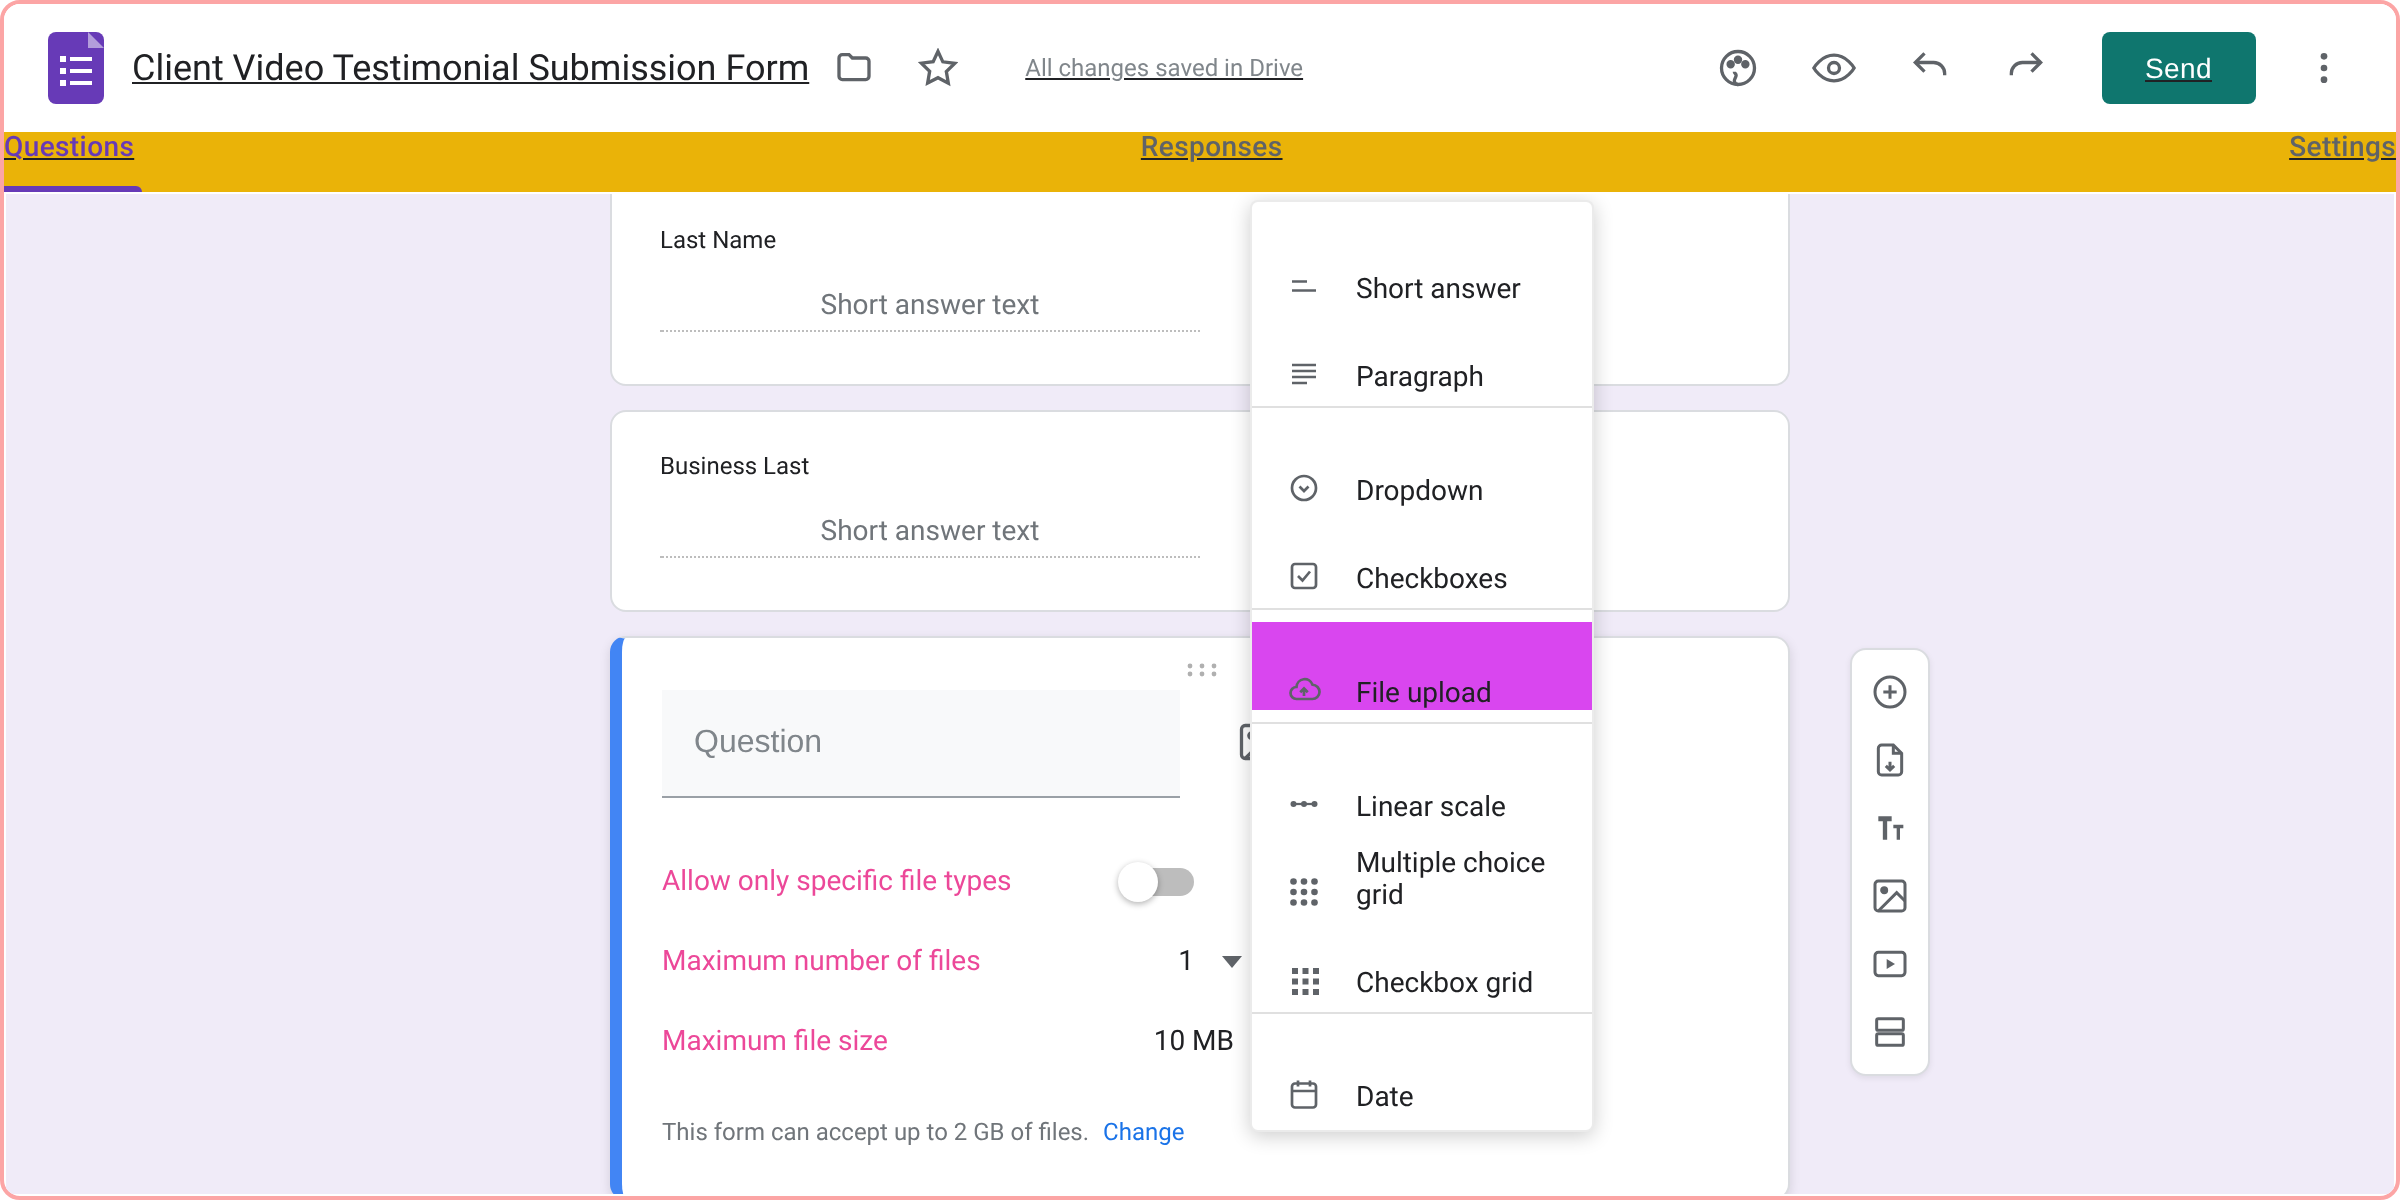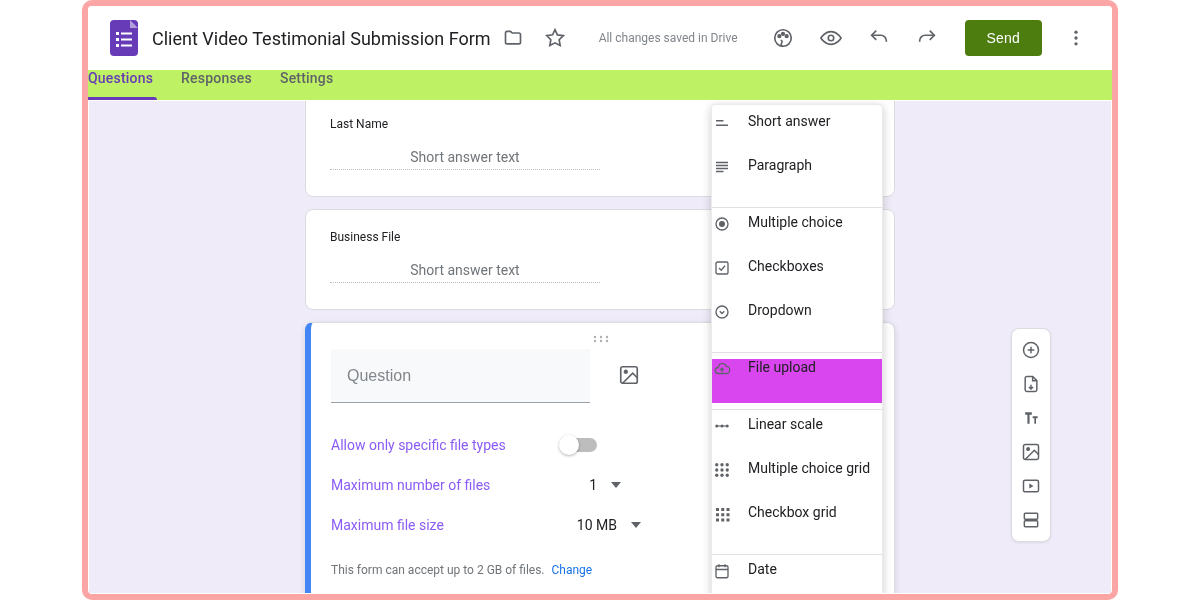--- a/index.html
+++ b/index.html
@@ -1,32 +1,32 @@
 <!DOCTYPE html>
 <html><head>
 <meta charset="utf-8">
 <style>
 * { box-sizing: border-box; margin: 0; padding: 0; }
 body { font-family: 'Roboto', Arial, sans-serif; background: #fff; color: #202124; font-size: 14px; }
-.viewport { width: 1036px; height: 600px; margin: 0 auto; position: relative; background: #fff; border: 6px solid #fca5a5; border-radius: 10px; overflow: hidden; }
+.viewport { width: 1200px; height: 600px; margin: 0 auto; position: relative; background: #fff; border: 2px solid #fca5a5; border-radius: 10px; overflow: hidden; text-decoration: underline; }
 
 
 .header { height: 64px; display: flex; align-items: center; padding: 0 16px; background: #fff; }
 .app-icon { width: 40px; height: 40px; display: flex; align-items: center; justify-content: center; margin-right: 8px; }
 .app-icon svg { width: 28px; height: 36px; }
 .form-title { font-size: 18px; color: #202124; font-weight: 400; letter-spacing: 0; }
 .hdr-icon-btn { width: 40px; height: 40px; border-radius: 50%; display: flex; align-items: center; justify-content: center; cursor: pointer; color: #5f6368; margin-left: 2px; }
 .save-status { font-size: 12px; color: #80868b; margin-left: 24px; text-align: right; }
 .hdr-spacer { flex: 1; }
 .hdr-actions { display: flex; align-items: center; gap: 6px; }
-.send-btn { background: #4d7c0f; color: #fff; border: none; border-radius: 4px; padding: 0 22px; height: 36px; font-size: 14px; font-weight: 500; cursor: pointer; margin-left: 12px; letter-spacing: .2px; }
+.send-btn { background: #0f766e; color: #fff; border: none; border-radius: 4px; padding: 0 22px; height: 36px; font-size: 14px; font-weight: 500; cursor: pointer; margin-left: 12px; letter-spacing: .2px; }
 .more-btn { margin-left: 8px; }
 
 
-.tabs { height: 30px; display: flex; justify-content: flex-start; gap: 28px; background: #bef264; }
+.tabs { height: 30px; display: flex; justify-content: space-between; gap: 28px; background: #eab308; }
 .tab { font-size: 14px; color: #5f6368; font-weight: 500; cursor: pointer; position: relative; padding-bottom: 8px; letter-spacing: .2px; }
 .tab.active { color: #673ab7; }
 .tab.active::after { content: ''; position: absolute; bottom: 0; left: -4px; right: -4px; height: 3px; background: #673ab7; border-radius: 3px 3px 0 0; }
 
 
 .body-area { position: absolute; top: 95px; left: 1px; right: 1px; bottom: 1px; background: #f0ebf8; overflow: hidden; display: flex; justify-content: center; }
 .form-col { width: 590px; position: relative; }
 
 .qcard { background: #fff; border-radius: 8px; border: 1px solid #dadce0; margin-bottom: 12px; padding: 20px 24px 26px; }
 .qcard.clipped-top { border-top-left-radius: 0; border-top-right-radius: 0; margin-top: -1px; padding-top: 16px; }
@@ -35,31 +35,31 @@
 
 .qcard.active { border-left: 6px solid #4285f4; padding-left: 20px; padding-top: 6px; padding-right: 24px; box-shadow: 0 2px 6px rgba(0,0,0,.12); }
 .drag-handle { height: 20px; display: flex; justify-content: center; align-items: center; color: #b0b0b0; cursor: grab; }
 .qrow { display: flex; align-items: center; gap: 28px; margin-bottom: 22px; justify-content: flex-end; }
 .qinput { flex: 1; background: #f8f9fa; border: none; border-bottom: 1px solid #9aa0a6; height: 54px; padding: 0 16px; font-size: 16px; color: #202124; outline: none; }
 .qinput::placeholder { color: #80868b; }
 .img-add { width: 24px; height: 24px; color: #5f6368; cursor: pointer; }
 .type-sel-spacer { width: 200px; height: 48px; }
 
 .opt-row { display: flex; align-items: center; height: 40px; }
-.opt-label { font-size: 14px; color: #8b5cf6; flex: 0 0 230px; }
+.opt-label { font-size: 14px; color: #ec4899; flex: 0 0 230px; }
 .toggle { width: 36px; height: 14px; background: #bdbdbd; border-radius: 7px; position: relative; cursor: pointer; }
 .toggle::after { content: ''; width: 20px; height: 20px; background: #fff; border-radius: 50%; position: absolute; top: -3px; left: -2px; box-shadow: 0 1px 3px rgba(0,0,0,.3); }
 .mini-sel { display: flex; align-items: center; gap: 14px; color: #202124; font-size: 14px; cursor: pointer; width: 60px; justify-content: flex-end; margin-right: 4px; }
 .mini-sel .chev { color: #5f6368; }
 .hint-row { font-size: 12px; color: #70757a; margin-top: 18px; }
 .hint-row a { color: #1a73e8; text-decoration: none; margin-left: 4px; cursor: pointer; }
 
 
 .dd-menu { position: absolute; top: 3px; left: 622px; width: 172px; background: #fff; border-radius: 4px; box-shadow: 0 2px 10px rgba(0,0,0,.2); border: 1px solid rgba(0,0,0,.08); padding: 8px 0; z-index: 50; }
-.dd-item { height: 44px; display: flex; align-items: flex-start; padding: 0 0; gap: 16px; font-size: 14px; color: #202124; cursor: pointer; }
+.dd-item { height: 44px; display: flex; align-items: flex-end; padding: 0 16px; gap: 16px; font-size: 14px; color: #202124; cursor: pointer; }
 .dd-item.selected { background: #d946ef; }
 .dd-icon { width: 20px; height: 20px; color: #5f6368; flex-shrink: 0; display: flex; align-items: center; justify-content: center; }
 .dd-divider { height: 1px; background: #e0e0e0; margin: 6px 0; }
 
 
 .side-tb { position: absolute; top: 227px; left: 922px; width: 40px; background: #fff; border: 1px solid #dadce0; border-radius: 8px; display: flex; flex-direction: column; align-items: center; padding: 4px 0; gap: 0; box-shadow: 0 1px 3px rgba(0,0,0,.08); }
 .side-tb-btn { width: 36px; height: 34px; display: flex; align-items: center; justify-content: center; color: #5f6368; cursor: pointer; }
 
 svg { display: block; }
 </style>
@@ -141,21 +141,21 @@
 
   <div class="body-area">
     <div class="form-col">
 
       <div class="qcard clipped-top">
         <div class="qtitle">Last Name</div>
         <div class="qplaceholder">Short answer text</div>
       </div>
 
       <div class="qcard">
-        <div class="qtitle">Business File</div>
+        <div class="qtitle">Business Last</div>
         <div class="qplaceholder">Short answer text</div>
       </div>
 
       <div class="qcard active">
         <div class="drag-handle">
           <svg width="16" height="8" viewBox="0 0 16 8" fill="#b0b0b0">
               <circle cx="2" cy="2" r="1.2"></circle>
               <circle cx="8" cy="2" r="1.2"></circle>
               <circle cx="14" cy="2" r="1.2"></circle>
               <circle cx="2" cy="6" r="1.2"></circle>
@@ -224,42 +224,33 @@
               <path d="M4 6h16M4 10h16M4 14h16M4 18h10"></path>
             </svg>
           </span>
           <span>Paragraph</span>
         </div>
         <div class="dd-divider"></div>
         <div class="dd-item">
           <span class="dd-icon">
             <svg width="18" height="18" viewBox="0 0 24 24" fill="none" stroke="#5f6368" stroke-width="1.8">
               <circle cx="12" cy="12" r="8"></circle>
-              <circle cx="12" cy="12" r="4" fill="#5f6368" stroke="none"></circle>
-            </svg>
-          </span>
-          <span>Multiple choice</span>
+              <path d="M9 11l3 3 3-3"></path>
+            </svg>
+          </span>
+          <span>Dropdown</span>
         </div>
         <div class="dd-item">
           <span class="dd-icon">
             <svg width="18" height="18" viewBox="0 0 24 24" fill="none" stroke="#5f6368" stroke-width="1.8">
               <rect x="4" y="4" width="16" height="16" rx="2"></rect>
               <path d="M8 12l3 3 5-6"></path>
             </svg>
           </span>
           <span>Checkboxes</span>
-        </div>
-        <div class="dd-item">
-          <span class="dd-icon">
-            <svg width="18" height="18" viewBox="0 0 24 24" fill="none" stroke="#5f6368" stroke-width="1.8">
-              <circle cx="12" cy="12" r="8"></circle>
-              <path d="M9 11l3 3 3-3"></path>
-            </svg>
-          </span>
-          <span>Dropdown</span>
         </div>
         <div class="dd-divider"></div>
         <div class="dd-item selected">
           <span class="dd-icon">
             <svg width="18" height="18" viewBox="0 0 24 24" fill="none" stroke="#5f6368" stroke-width="1.8">
               <path d="M7 18a4 4 0 0 1 0-8 5.5 5.5 0 0 1 10.7-1.5A4.5 4.5 0 0 1 17.5 18H7z"></path>
               <path d="M12 16v-5M9.5 13.5L12 11l2.5 2.5"></path>
             </svg>
           </span>
           <span>File upload</span>

